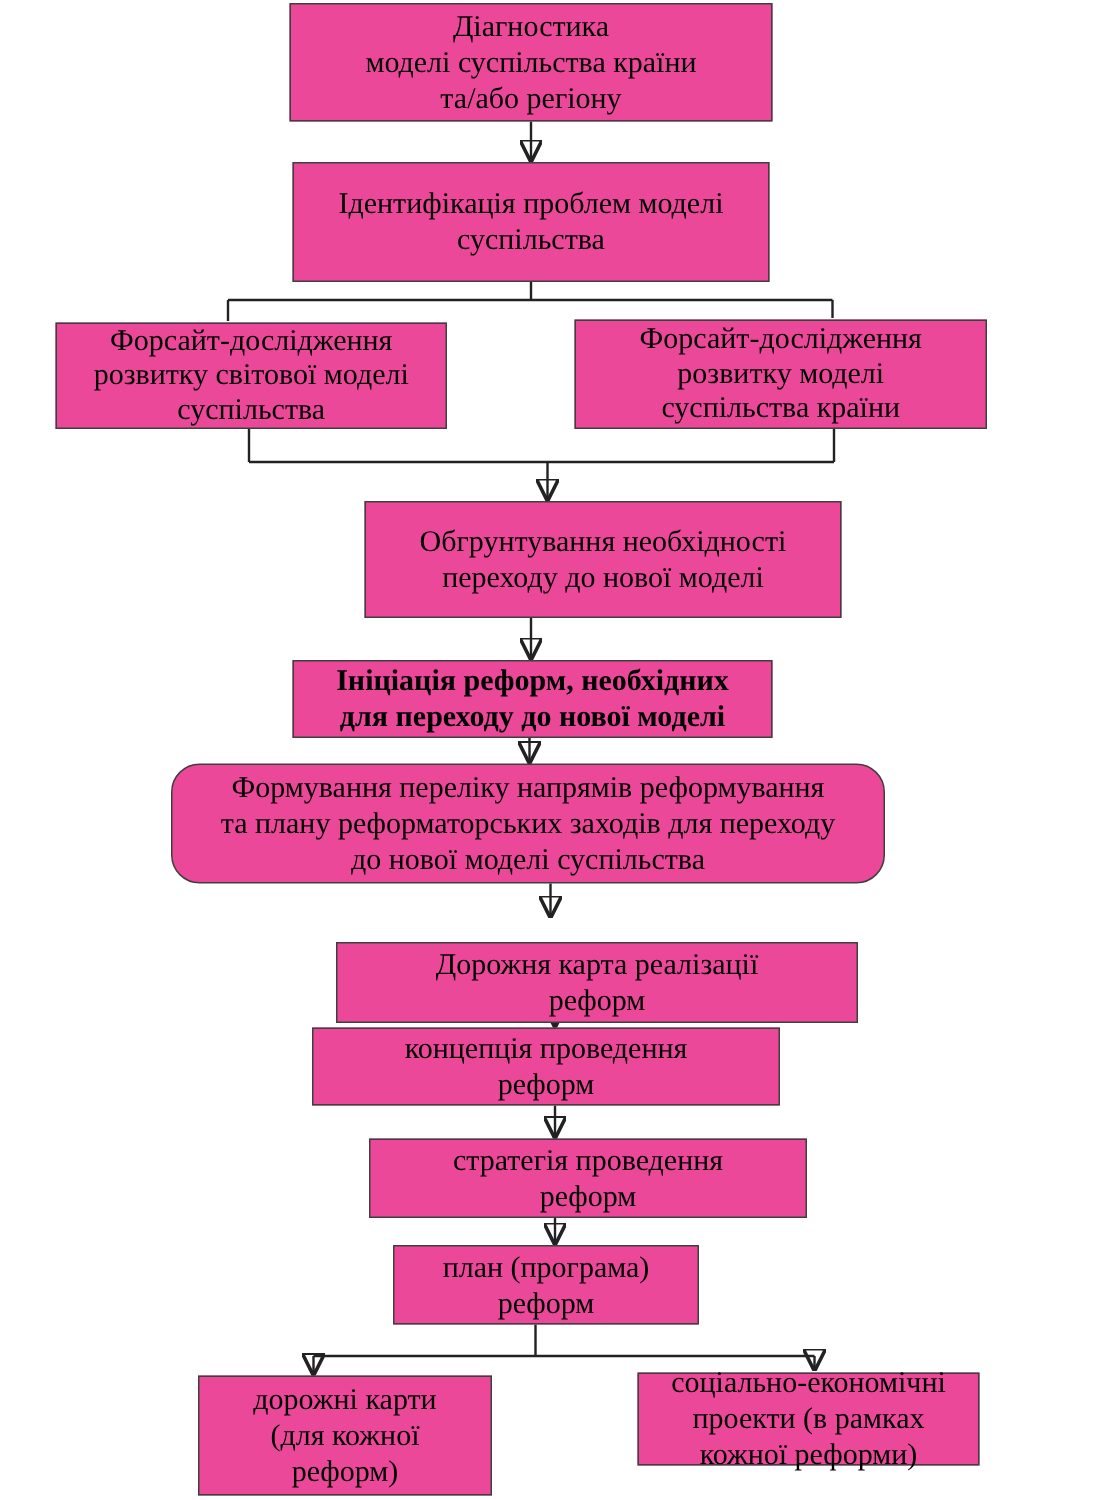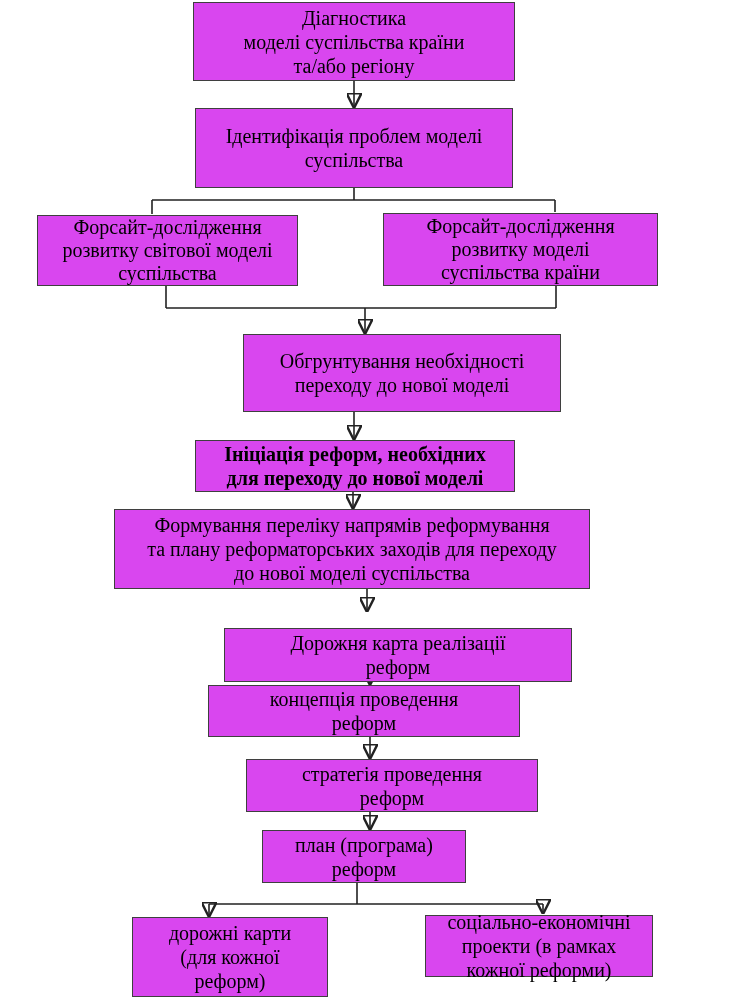--- a/index.html
+++ b/index.html
@@ -8,39 +8,39 @@
     width: 740px;
     height: 1000px;
     background: #ffffff;
     font-family: "Liberation Serif", serif;
     color: #000000;
     overflow: hidden;
   }
   .node {
     position: absolute;
     box-sizing: border-box;
-    background: #d946ef;
+    background: #ec4899;
     border: 1.5px solid #3f3f3f;
     display: flex;
     align-items: center;
     justify-content: center;
     text-align: center;
     white-space: pre-line;
     font-size: 20px;
     line-height: 24px;
     padding: 1px 4px;
     z-index: 2;
   }
   .n1  { left: 193px; top: 2px;   width: 322px; height: 79px; }
   .n2  { left: 195px; top: 108px; width: 318px; height: 80px; }
   .n3  { left: 37px;  top: 215px; width: 261px; height: 71px; line-height: 23px; }
   .n4  { left: 383px; top: 213px; width: 275px; height: 73px; line-height: 23px; }
   .n5  { left: 195px; top: 334px; width: 318px; height: 78px; margin-left: 48px; }
   .n6  { left: 195px; top: 440px; width: 320px; height: 52px; font-weight: bold; }
-  .n7  { left: 114px; top: 509px; width: 476px; height: 80px; }
+  .n7  { left: 114px; top: 509px; width: 476px; height: 80px; border-radius: 19px; }
   .n8  { left: 224px; top: 628px; width: 348px; height: 54px; }
   .n9  { left: 208px; top: 685px; width: 312px; height: 52px; }
   .n10 { left: 224px; top: 759px; width: 292px; height: 53px; margin-left: 22px; }
   .n11 { left: 262px; top: 830px; width: 204px; height: 53px; }
   .n12 { left: 116px; top: 917px; width: 196px; height: 80px; margin-left: 16px; }
   .n13 { left: 425px; top: 915px; width: 228px; height: 62px; text-align: center; }
   .connector-layer {
     position: absolute;
     left: 0; top: 0;
     width: 740px; height: 1000px;

